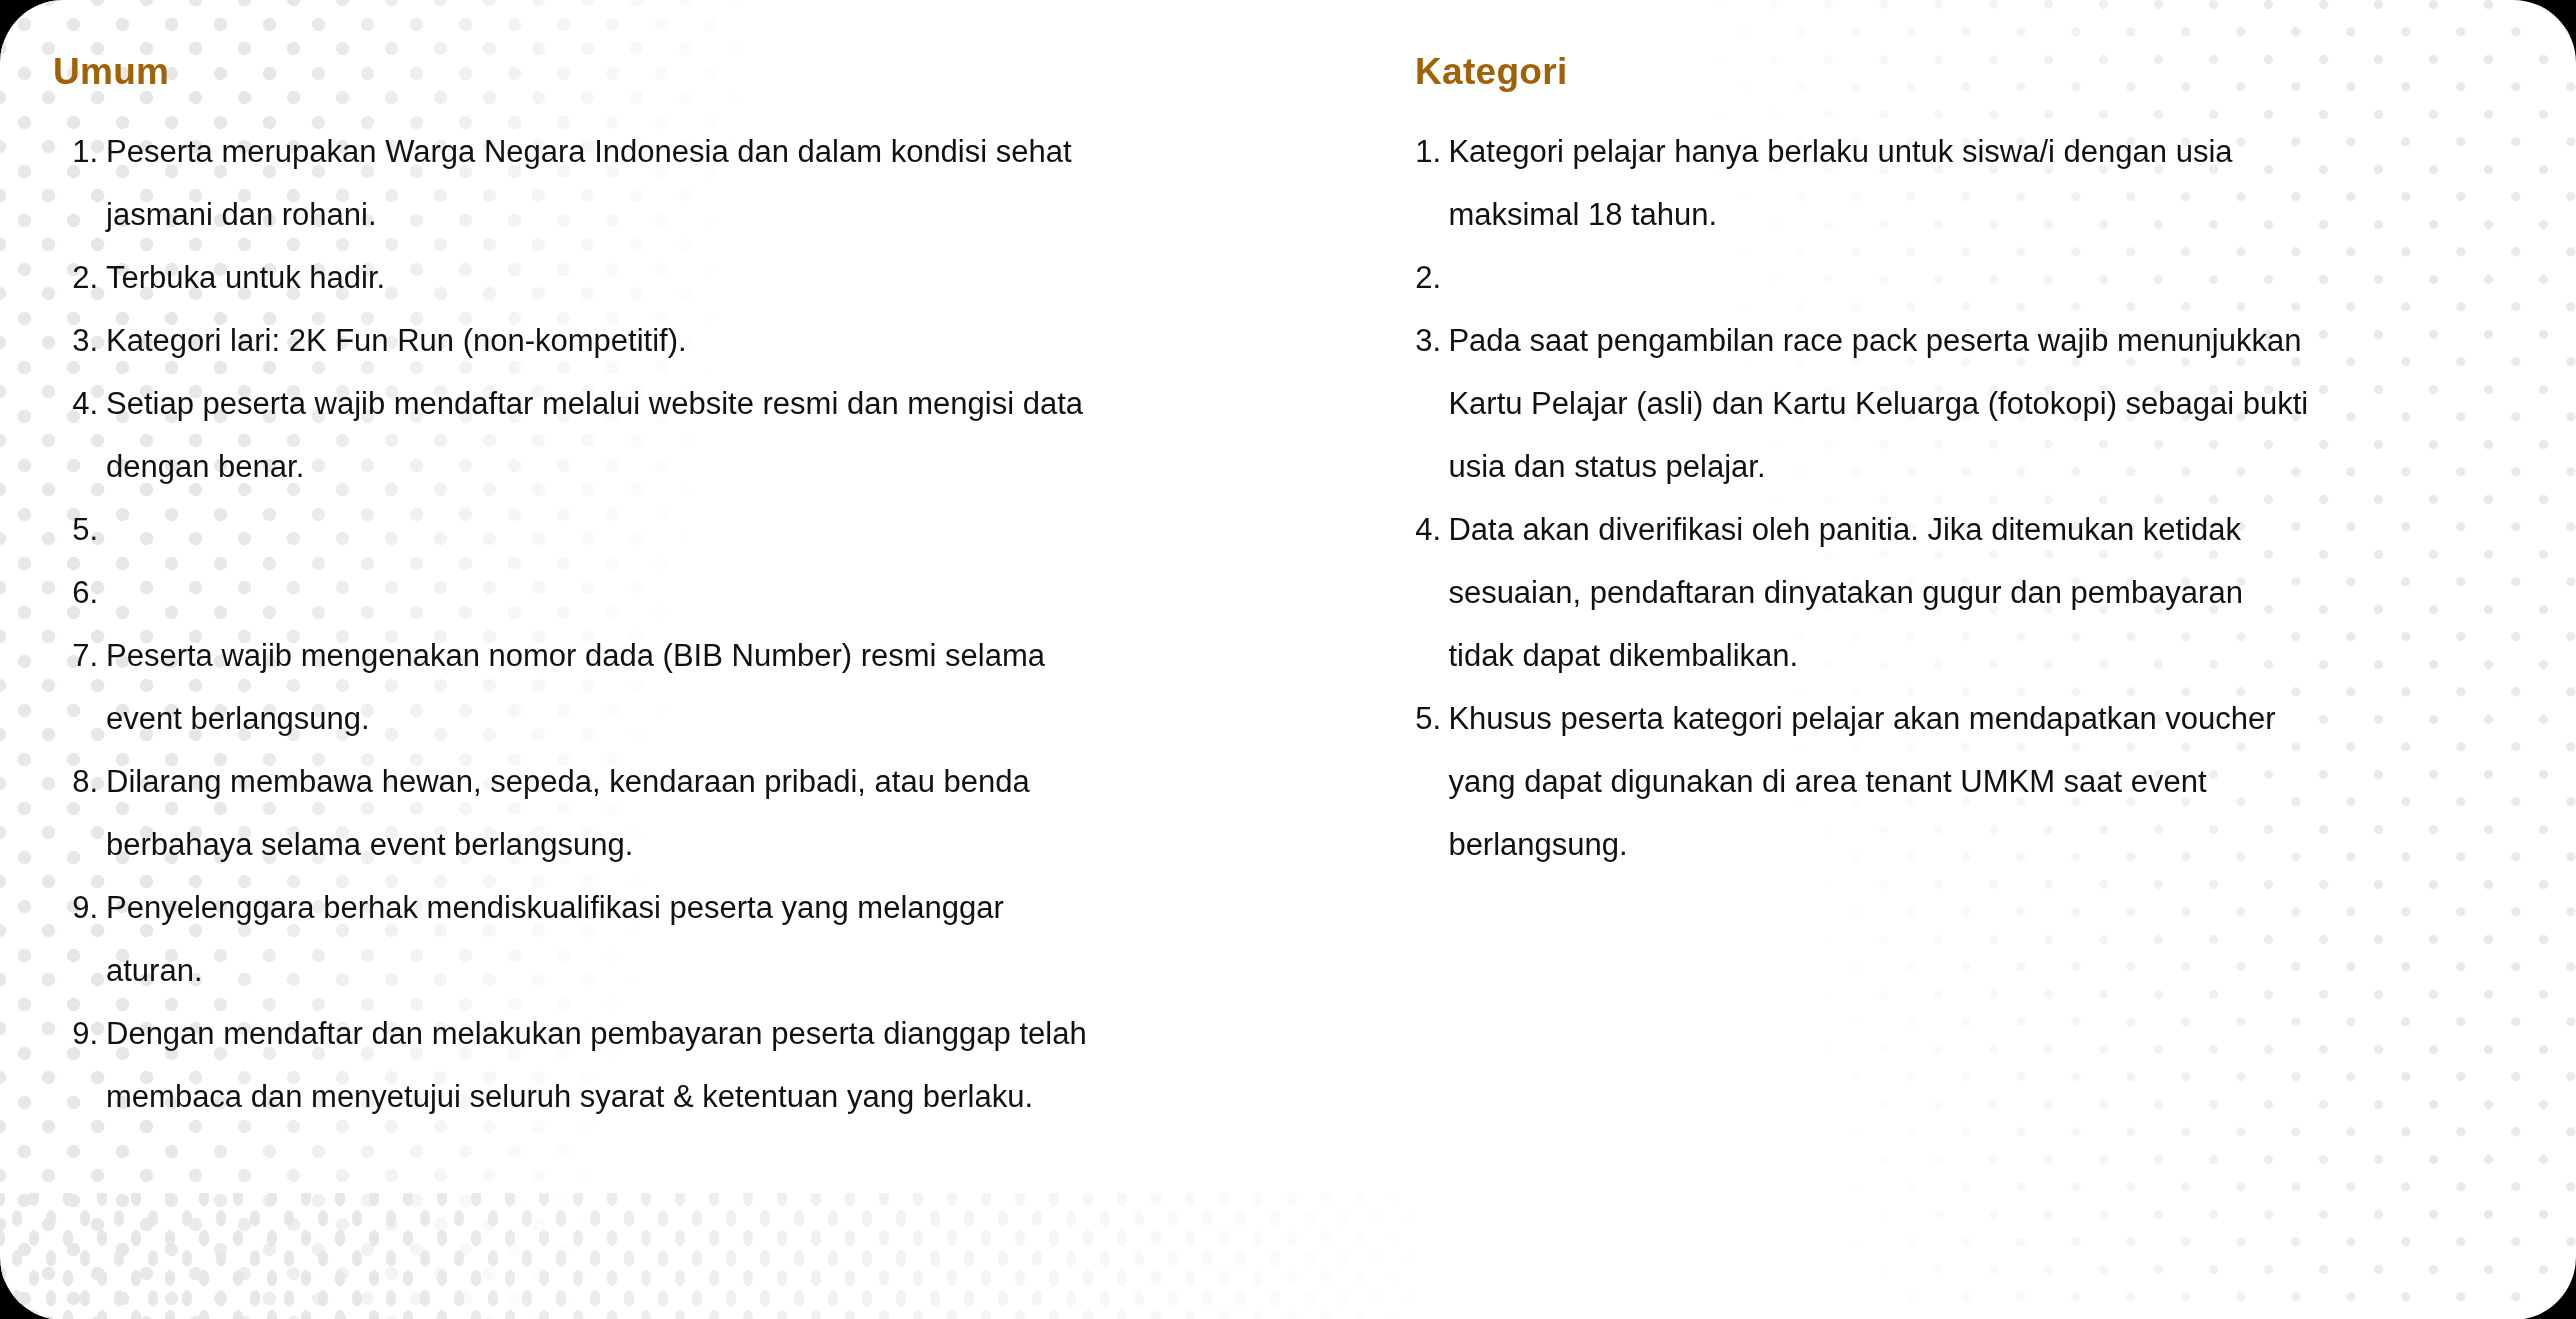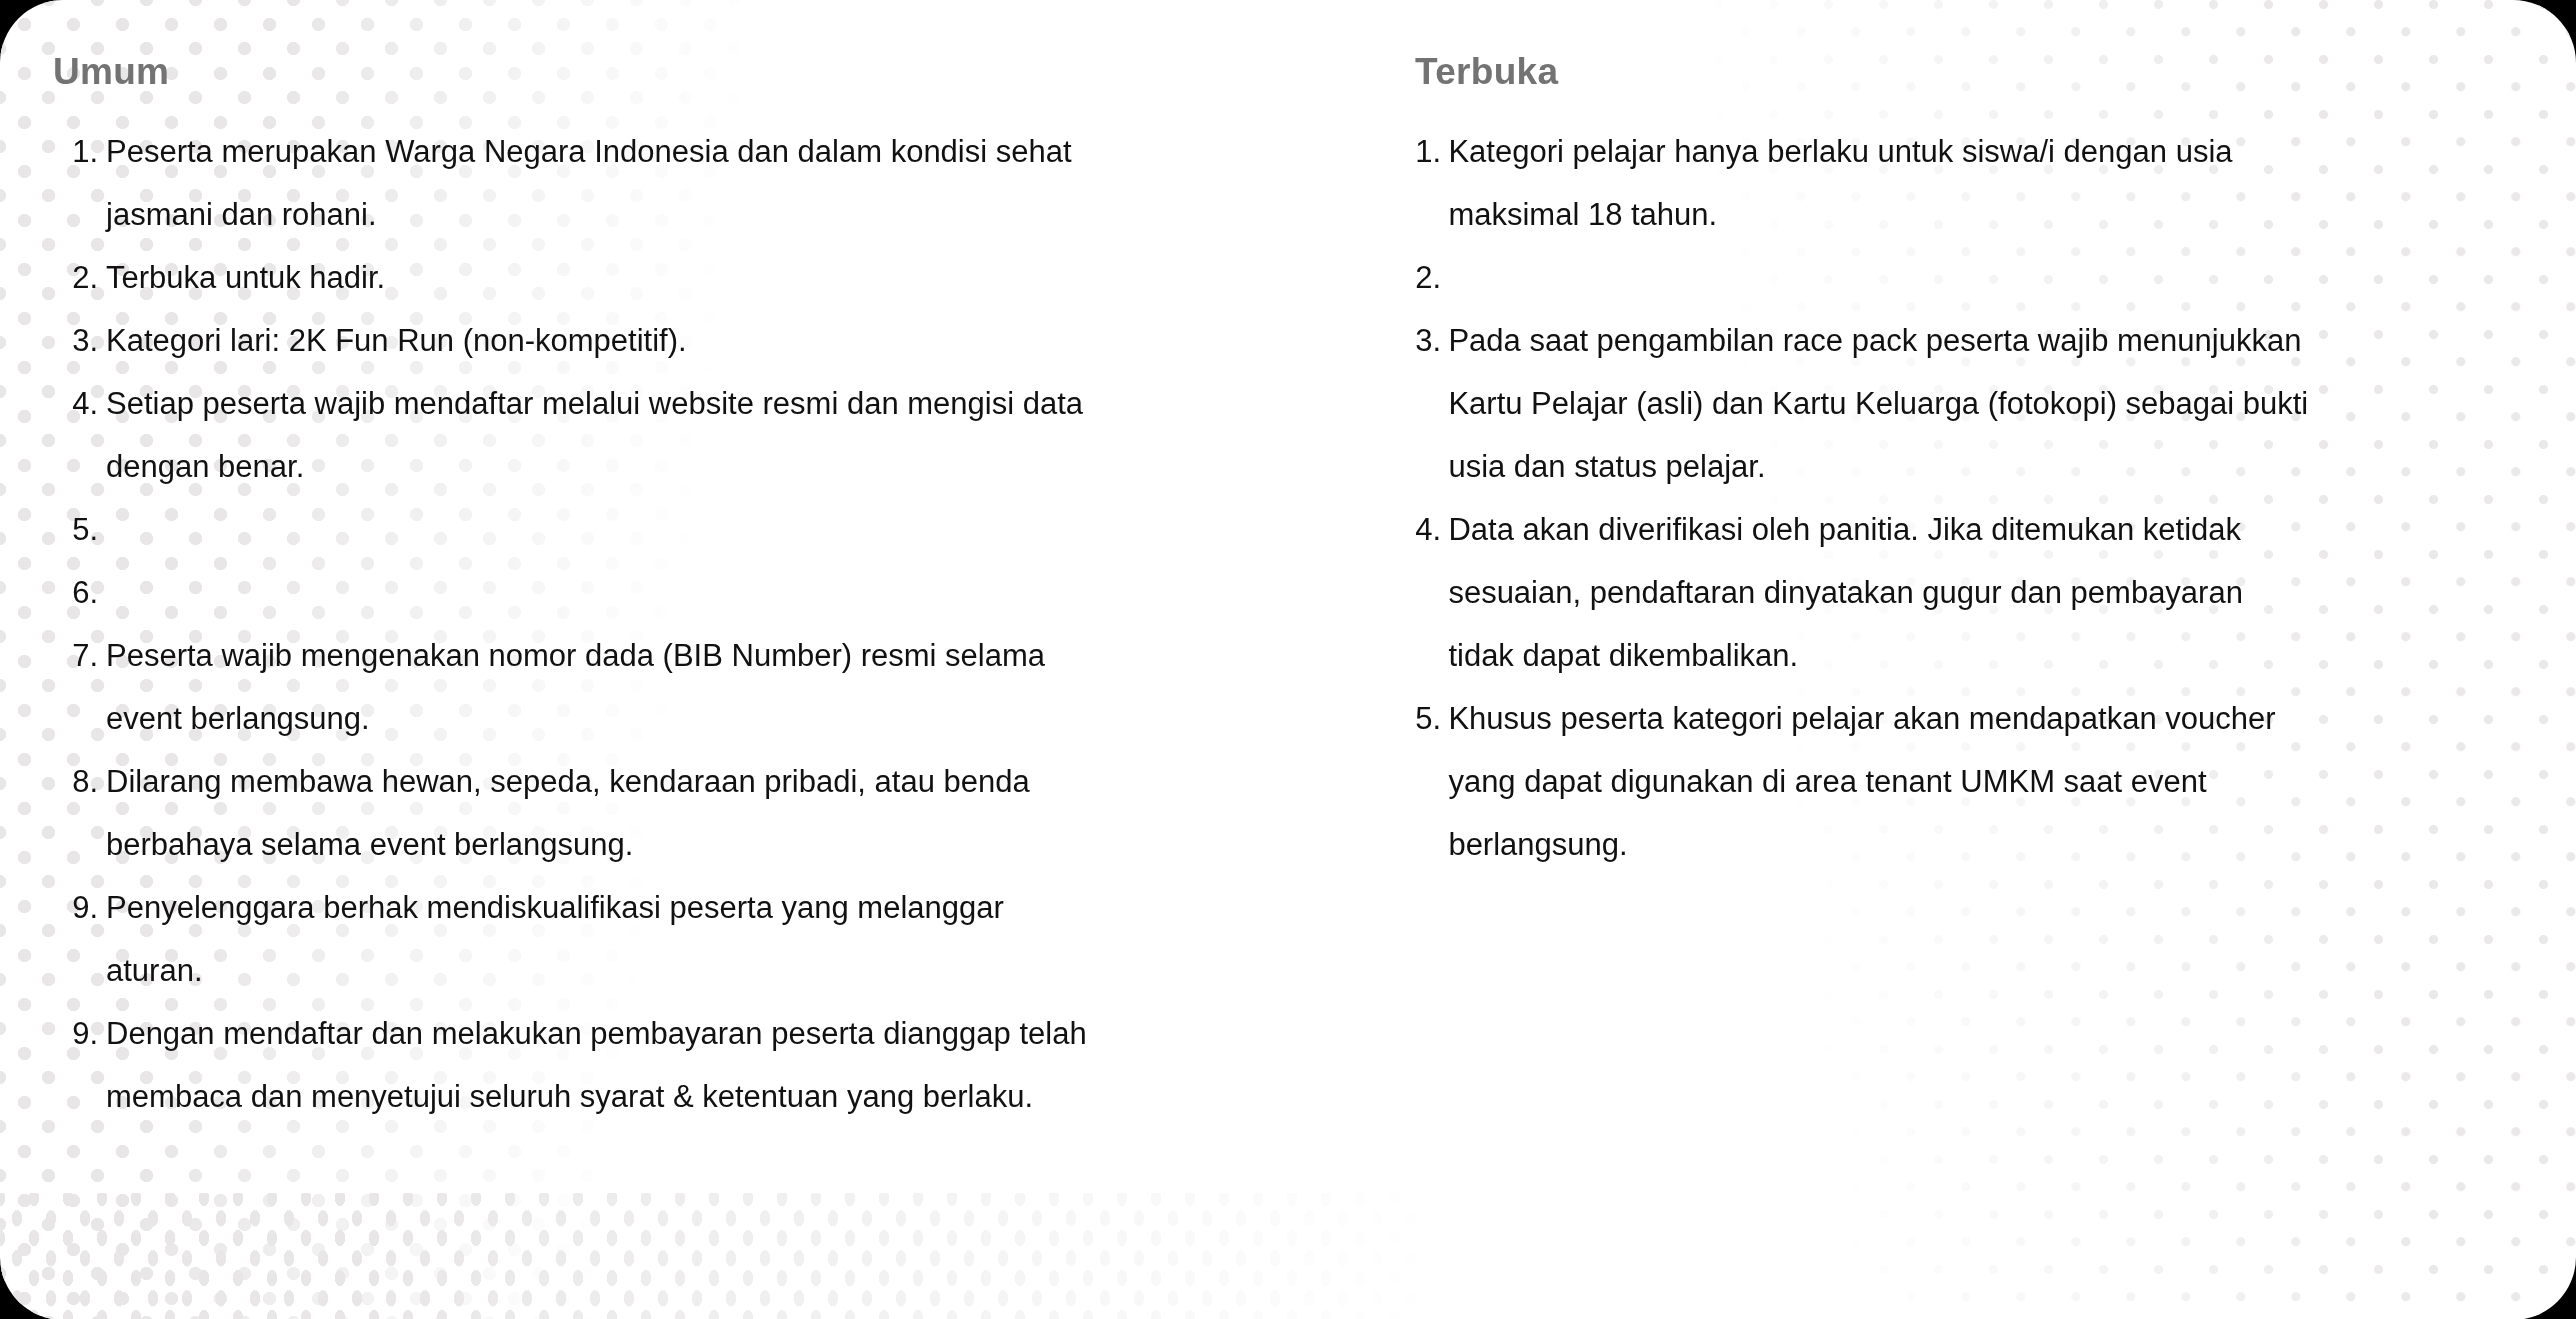--- a/index.html
+++ b/index.html
@@ -66,21 +66,21 @@
     color: #111111;
   }
   .col-left  { flex: 0 0 1293px; }
   .col-right { margin-left: 69px; flex: 1 1 auto; }
 
   h2.section-title {
     margin: 0;
     font-size: 37px;
     line-height: 39px;
     font-weight: 700;
-    color: #737373;
+    color: #a16207;
     letter-spacing: 0.3px;
   }
 
   ol.tnc-list {
     list-style: none;
     margin: 28.5px 0 0 0;
     padding: 0;
     font-size: 31px;
     line-height: 63px;
     white-space: nowrap;
@@ -152,21 +152,21 @@
             <span class="txt">Penyelenggara berhak mendiskualifikasi peserta yang melanggar<br>aturan.</span>
           </li>
           <li>
             <span class="num">9.</span>
             <span class="txt">Dengan mendaftar dan melakukan pembayaran peserta dianggap telah<br>membaca dan menyetujui seluruh syarat &amp; ketentuan yang berlaku.</span>
           </li>
         </ol>
     </section>
 
     <section class="col-right">
-      <h2 class="section-title">Terbuka</h2>
+      <h2 class="section-title">Kategori</h2>
       <ol class="tnc-list">
           <li>
             <span class="num">1.</span>
             <span class="txt">Kategori pelajar hanya berlaku untuk siswa/i dengan usia<br>maksimal 18 tahun.</span>
           </li>
           <li>
             <span class="num">2.</span>
           </li>
           <li>
             <span class="num">3.</span>

